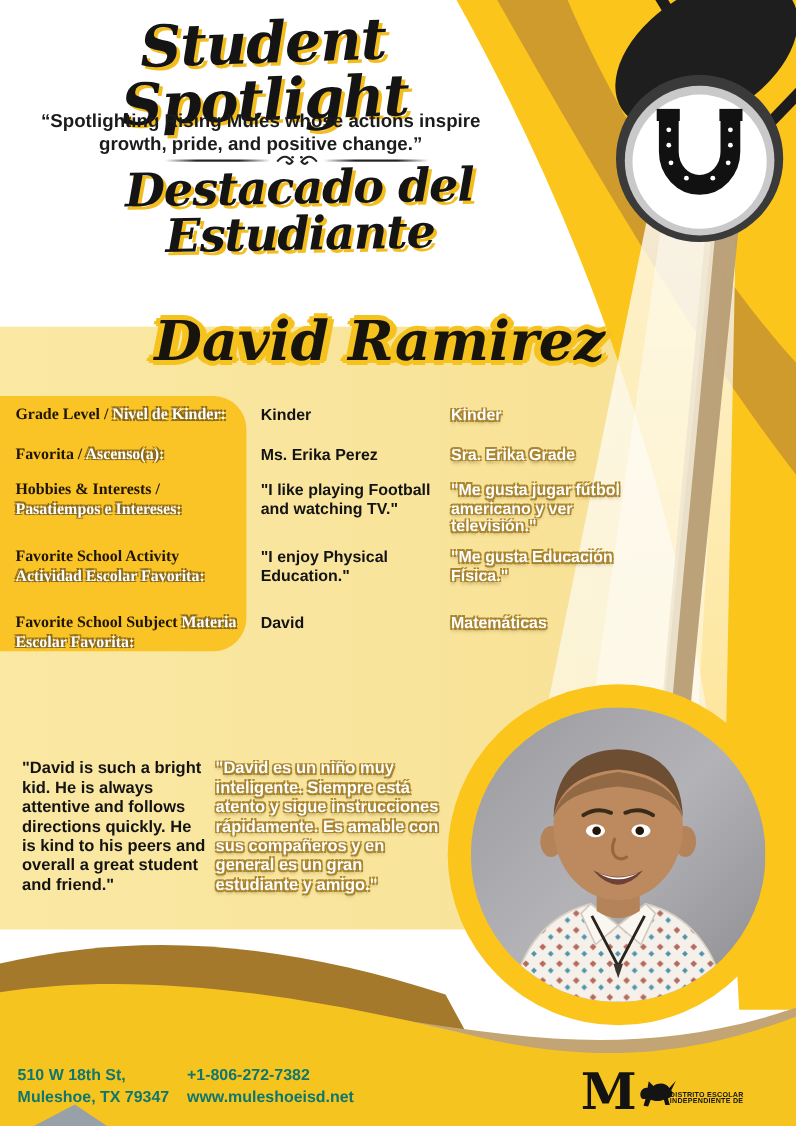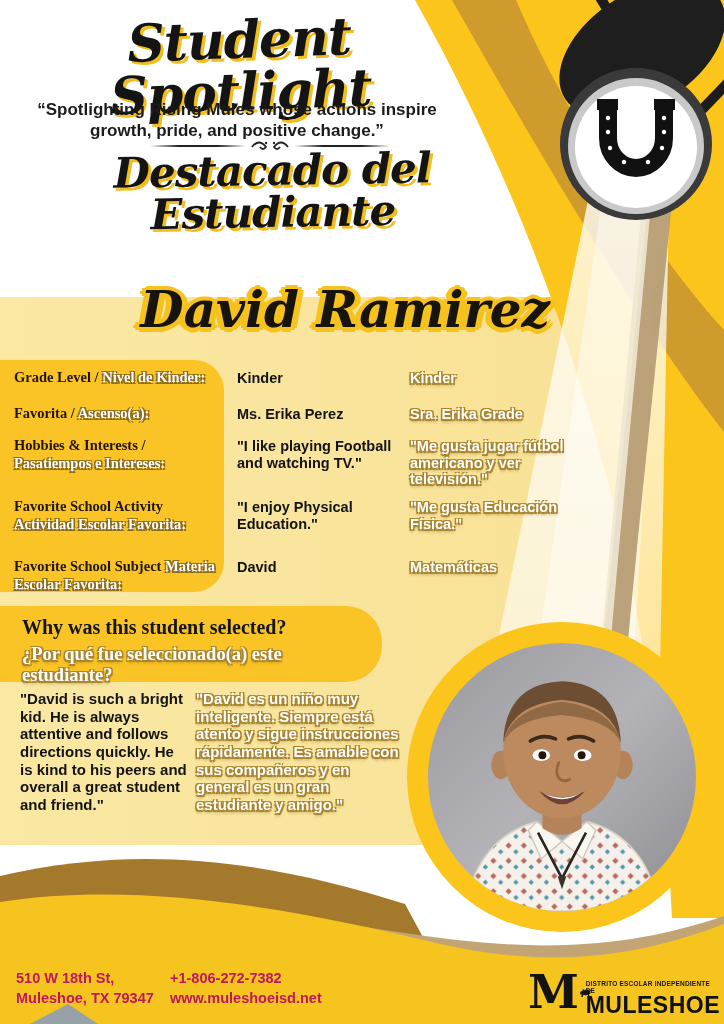--- a/index.html
+++ b/index.html
@@ -65,21 +65,21 @@
 
   
   .photo-ring{
     left:407px;top:622px;width:310px;height:310px;border-radius:50%;
     background:#FBC51C;display:flex;align-items:center;justify-content:center;
   }
   .photo-inner{width:268px;height:268px;border-radius:50%;overflow:hidden;}
 
   
   .school{left:16px;top:936px;width:520px;font-size:25px;font-weight:800;color:#121212;letter-spacing:.2px;}
-  .f-small{font-size:14.5px;font-weight:800;color:#be185d;}
+  .f-small{font-size:14.5px;font-weight:800;color:#0f766e;}
   .addr1{left:16px;top:970px;} .addr2{left:16px;top:990px;}
   .phone{left:170px;top:970px;} .site{left:170px;top:990px;}
   .logo{left:528px;top:964px;width:192px;height:56px;display:flex;align-items:center;}
   .logo-m{font-family:"DejaVu Serif", serif;font-weight:bold;font-size:46px;color:#131313;line-height:1;
           text-shadow:-1px -1px 0 #f6c41f,1px -1px 0 #f6c41f,-1px 1px 0 #f6c41f,1px 1px 0 #f6c41f;}
   .logo-texts{display:flex;flex-direction:column;line-height:1;margin-left:-6px;margin-top:14px;}
   .logo-district{font-size:6.5px;font-weight:800;color:#151515;letter-spacing:.2px;}
   .logo-name{font-size:23px;font-weight:800;color:#111;letter-spacing:.5px;}
 </style>
 </head>
@@ -180,24 +180,20 @@
     <div class="lab"><span>Favorite School Activity</span> <span class="outlined">Actividad Escolar Favorita:</span></div>
     <div class="val-en">"I enjoy Physical Education."</div>
     <div class="val-es outlined">"Me gusta Educación Física."</div>
   </div>
   <div class="abs irow r5">
     <div class="lab"><span>Favorite School Subject</span> <span class="outlined">Materia Escolar Favorita:</span></div>
     <div class="val-en">David</div>
     <div class="val-es outlined">Matemáticas</div>
   </div>
 
-  <div class="abs why-panel">
-    <div class="why-en">Why was this student selected?</div>
-    <div class="why-es outlined">¿Por qué fue seleccionado(a) este estudiante?</div>
-  </div>
   <div class="abs quote-en">"David is such a bright kid. He is always attentive and follows directions quickly. He is kind to his peers and overall a great student and friend."</div>
   <div class="abs quote-es outlined">"David es un niño muy inteligente. Siempre está atento y sigue instrucciones rápidamente. Es amable con sus compañeros y en general es un gran estudiante y amigo."</div>
 
   <div class="abs photo-ring">
     <div class="photo-inner">
       <svg width="268" height="268" viewBox="0 0 246 246">
         <defs>
           <linearGradient id="pbg" x1="0" y1="0" x2="1" y2="1">
             <stop offset="0" stop-color="#9a9a9e"></stop>
               <stop offset="0.5" stop-color="#b3b3b7"></stop>
@@ -251,17 +247,16 @@
   <div class="abs f-small phone">+1-806-272-7382</div>
   <div class="abs f-small site">www.muleshoeisd.net</div>
 
   <div class="abs logo">
     <span class="logo-m">M</span>
     <svg width="44" height="46" viewBox="0 0 60 50">
       <path d="M6,34 C3,26 9,19 16,20 L18,10 L25,17 C34,11 45,13 49,20 L59,9 L52,24 C56,28 54,34 47,36 L50,46 L43,46 L41,38 C33,41 27,40 21,38 L17,48 L10,47 L13,37 C8,37 7,36 6,34 Z" fill="#141414"></path>
     </svg>
     <div class="logo-texts">
       <span class="logo-district">DISTRITO ESCOLAR INDEPENDIENTE DE</span>
-      <span class="logo-name">MULESHOE</span>
     </div>
   </div>
 
 </div>
 
 </body></html>

